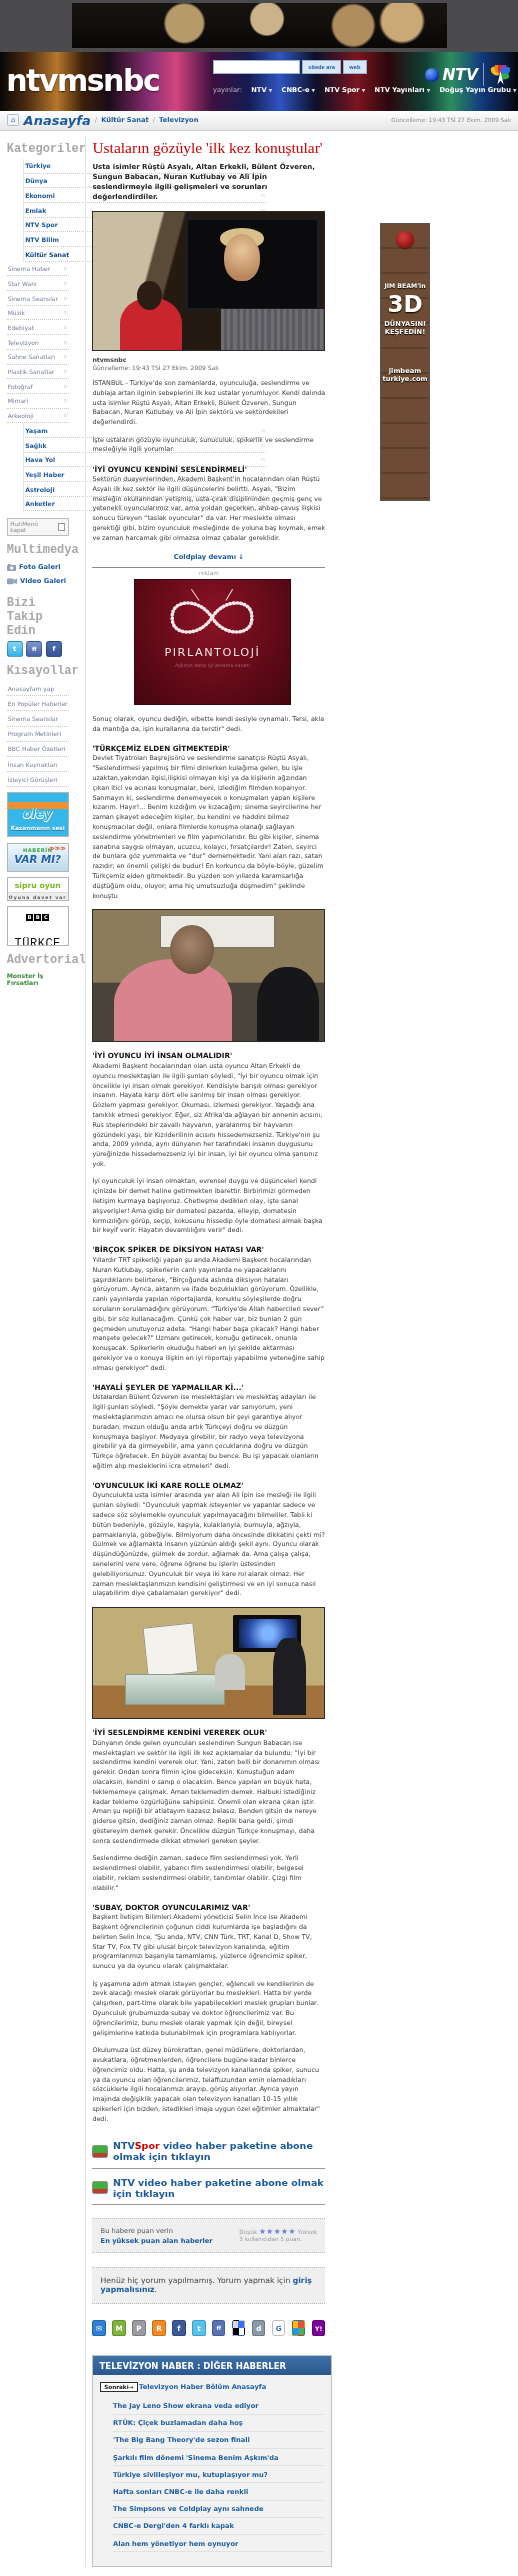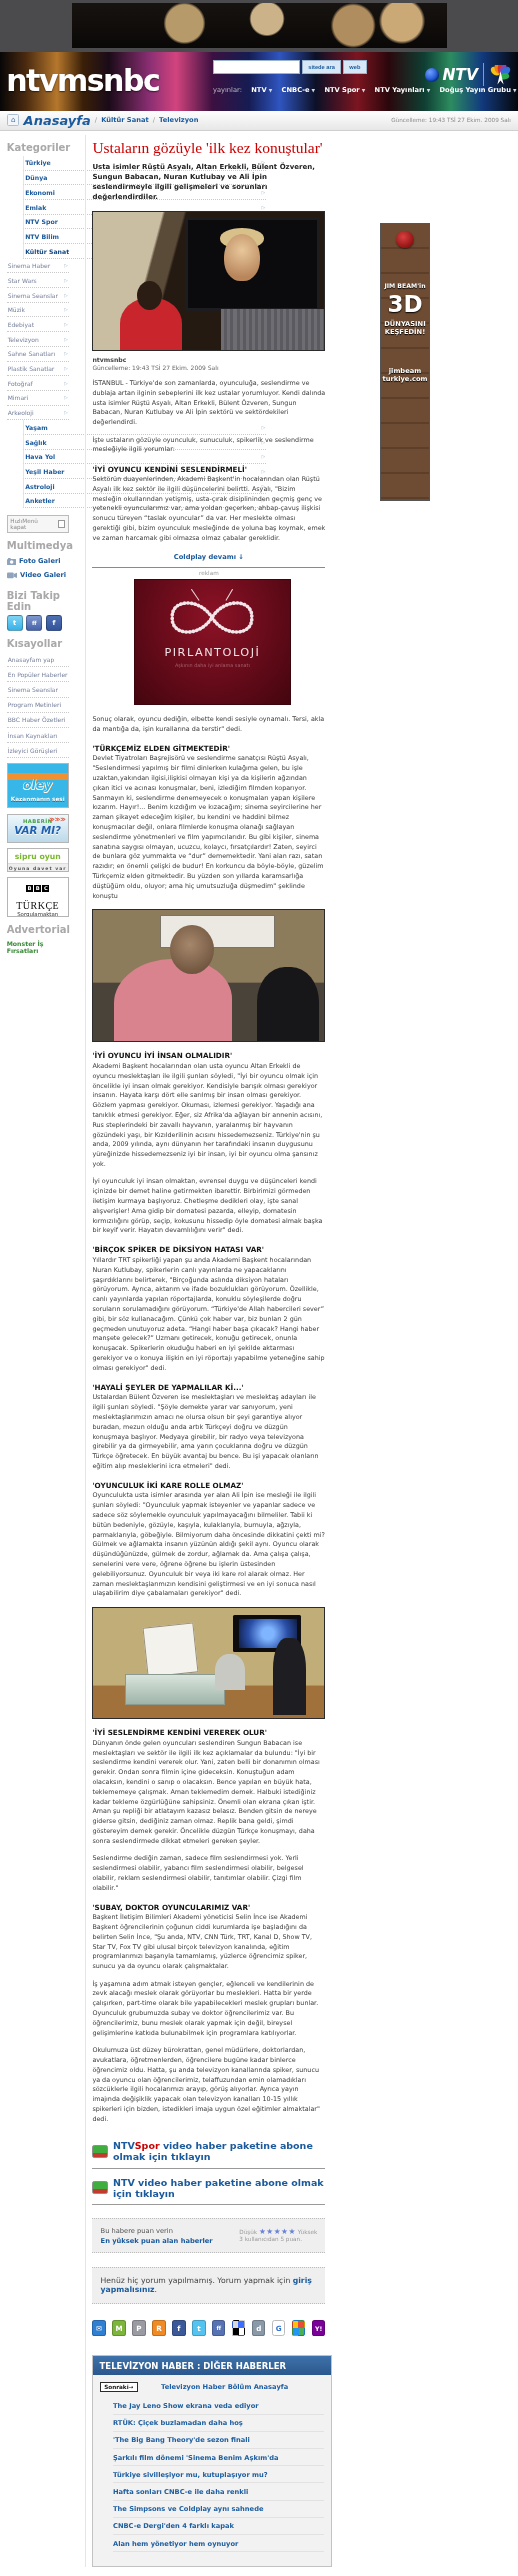--- a/index.html
+++ b/index.html
@@ -36,21 +36,21 @@
   .bc-main{font-size:13px;font-weight:bold;color:#1b5a9c;cursor:pointer;font-style:italic;}
   .bc-sep{color:#999;}
   .bc-link{font-weight:bold;color:#1b5a9c;cursor:pointer;}
   .bc-update{margin-left:auto;color:#8a8a8a;font-size:5.7px;}
   
   .content{position:relative;display:flex;padding:4.1px 0 10.3px 6.7px;}
   .sidebar{width:62px;flex:none;}
   .main{width:240px;flex:none;margin-left:16.5px;border-left:0.5px solid #e5e5e5;padding-left:6.2px;box-sizing:content-box;}
   .rightrail{position:absolute;left:380px;top:92px;width:52px;}
   
-  .side-title{color:#a9a9a9;font-weight:bold;font-size:10px;margin:7.2px 0 3.1px;}
+  .side-title{color:#a9a9a9;font-weight:bold;font-size:12px;margin:7.2px 0 3.1px;font-family:Liberation Mono, monospace;}
   .cat-row{display:flex;justify-content:space-between;align-items:center;padding:3.6px 1px 3.1px 1px;border-bottom:0.5px dotted #c9c9c9;font-size:6.2px;font-weight:bold;color:#1b5a9c;cursor:pointer;}
   .cat-row.sub{font-weight:normal;color:#76809c;font-size:6px;}
   .cat-row.active{color:#154a84;}
   .arrow{color:#9ab0c6;font-size:4.6px;}
   .quickmenu{margin-top:6.2px;border:0.5px solid #bbb;background:#f6f6f6;font-size:5.7px;color:#8a8a8a;display:flex;align-items:center;gap:2.6px;padding:2.1px 2.6px;cursor:pointer;}
   .qbox{width:5.7px;height:5.7px;border:0.5px solid #999;background:#fff;}
   .mmrow{display:flex;align-items:center;gap:3.1px;color:#1b5a9c;font-weight:bold;font-size:6.7px;padding:3.1px 0;cursor:pointer;}
   .socialrow{display:flex;gap:3.6px;margin:2.1px 0 5.2px;}
   .soc{width:14px;height:14px;border-radius:3.1px;color:#fff;font-weight:bold;display:flex;align-items:center;justify-content:center;font-size:6.7px;cursor:pointer;border:0.5px solid rgba(0,0,0,.25);}
   .soc-tw{background:linear-gradient(#7fd4f4,#36b2e8);}
@@ -64,21 +64,21 @@
   .ad-haberin{height:29px;background:linear-gradient(#eef8fc,#bcd9ea);text-align:center;padding-top:3.1px;box-sizing:border-box;}
   .hab1{font-size:5.2px;color:#3f9e3f;font-weight:bold;letter-spacing:0.5px;}
   .hab2{font-size:10.3px;color:#1f5fae;font-weight:bold;font-style:italic;text-shadow:0 0.5px 0 #fff;}
   .hab-arrows{position:absolute;right:2.1px;top:1.5px;color:#e04a2a;font-size:5.2px;font-weight:bold;}
   .ad-sipru{height:24px;background:#fff;text-align:center;padding-top:2.1px;box-sizing:border-box;}
   .sipru-name{color:#7ab82c;font-weight:bold;font-size:7.7px;}
   .sipru-tag{display:block;margin-top:2.1px;background:#eee;border-top:0.5px solid #ddd;color:#555;font-size:4.6px;font-weight:bold;letter-spacing:1px;padding:1.5px 0;}
   .ad-bbc{height:40px;background:#fff;text-align:center;padding-top:4.1px;box-sizing:border-box;}
   .bbcblocks{display:inline-flex;gap:1px;}
   .bbcblock{width:7.2px;height:7.2px;background:#000;color:#fff;font-size:5.2px;font-weight:bold;display:flex;align-items:center;justify-content:center;}
-  .bbc-line{font-size:10px;letter-spacing:0.5px;color:#111;margin-top:8px;font-family:Liberation Serif, serif;}
+  .bbc-line{font-size:12px;letter-spacing:0.5px;color:#111;margin-top:16px;font-family:Liberation Mono, monospace;}
   .bbc-tag{font-size:5.4px;color:#333;line-height:1.3;}
   .adv-link{color:#3a8a3a;font-weight:bold;font-size:6.2px;padding:2.1px 0;display:block;cursor:pointer;}
   
   .headline{font-family:"Liberation Serif","DejaVu Serif",serif;color:#cc0000;font-size:15.5px;font-weight:normal;margin:4.1px 0 5.2px;}
   .deck{font-size:7px;font-weight:bold;color:#222;line-height:1.45;margin:0 0 8.2px;width:233px;}
   .photo{width:233px;border:0.5px solid #2b2b2b;box-sizing:border-box;position:relative;overflow:hidden;margin:0 0 5.2px;}
   .photo1{height:140px;background:linear-gradient(105deg,#c9bda2 0 26%,#5a4a38 27% 34%,#241a12 35%);}
   .p1-tv{position:absolute;right:4.1px;top:5.2px;width:129px;height:88px;background:#0b0b0d;border:3.1px solid #1d1d1f;}
   .p1-face{position:absolute;left:36px;top:14.4px;width:36px;height:47px;border-radius:50% 50% 45% 45%;background:radial-gradient(circle at 50% 35%,#e8c79b,#b9865c 75%);}
   .p1-hair{position:absolute;left:32px;top:8.2px;width:44px;height:20.6px;border-radius:50%;background:#d8c08a;}
@@ -125,21 +125,21 @@
   .sicon{width:14.4px;height:14.4px;border-radius:2.6px;color:#fff;font-weight:bold;display:flex;align-items:center;justify-content:center;font-size:7.2px;cursor:pointer;border:0.5px solid rgba(0,0,0,.2);}
   .si-email{background:#2f7fd3;} .si-messenger{background:#7db43c;} .si-print{background:#9a9aa2;color:#fff;}
   .si-rss{background:#f08a24;} .si-facebook{background:#3b5998;} .si-twitter{background:#55c3f0;}
   .si-friendfeed{background:#5873b4;font-size:5.7px;} .si-delicious{background:conic-gradient(#3b6eff 0 25%,#fff 0 50%,#000 0 75%,#d8d8d8 0);color:transparent;}
   .si-digg{background:#8a99a8;} .si-google{background:#fff;color:#2f6fd3;border:0.5px solid #bbb;}
   .si-live{background:conic-gradient(#e84c3d 0 25%,#4caf50 0 50%,#2196f3 0 75%,#ffc107 0);color:transparent;}
   .si-yahoo{background:#7b0099;font-size:6.2px;}
   
   .othernews{width:240px;border:0.5px solid #c2c2c2;background:#f2f2f2;box-sizing:border-box;}
   .on-header{background:linear-gradient(#3e72aa,#2b578c);color:#fff;font-weight:bold;font-size:8.5px;padding:4.6px 6.2px;}
-  .on-top{display:flex;align-items:center;gap:23px;padding:7.2px 6.2px 3.1px;}
+  .on-top{display:flex;align-items:center;gap:1px;padding:7.2px 6.2px 3.1px;}
   .sonraki{border:0.5px solid #2b2b2b;background:#fff;font-size:5.7px;font-weight:bold;color:#111;padding:1px 3.6px;cursor:pointer;}
   .on-toplink{font-weight:bold;color:#1f5fa5;font-size:6.7px;cursor:pointer;}
   .on-list{padding:2.1px 7.2px 13.4px 19.6px;}
   .on-item{display:block;color:#2060a0;font-weight:bold;font-size:6.7px;padding:4.6px 0 3.6px;border-bottom:0.5px solid #e2e2e2;cursor:pointer;}
   
   .jimbeam{width:50px;height:278px;border:0.5px solid #555;box-sizing:border-box;background:
      repeating-linear-gradient(180deg,#6e4c33 0 23px,#5d3e29 23px 25px);
      color:#fff;text-align:center;cursor:pointer;padding-top:5.2px;}
   .seal{width:17.5px;height:17.5px;margin:2.1px auto 7.2px;border-radius:50%;background:radial-gradient(circle at 40% 35%,#d94040,#8c1010 75%);box-shadow:0 1px 1.5px rgba(0,0,0,.5);}
   .jb1{font-size:6.2px;font-weight:bold;text-shadow:0 0.5px 1px #000;margin-top:34px;}

